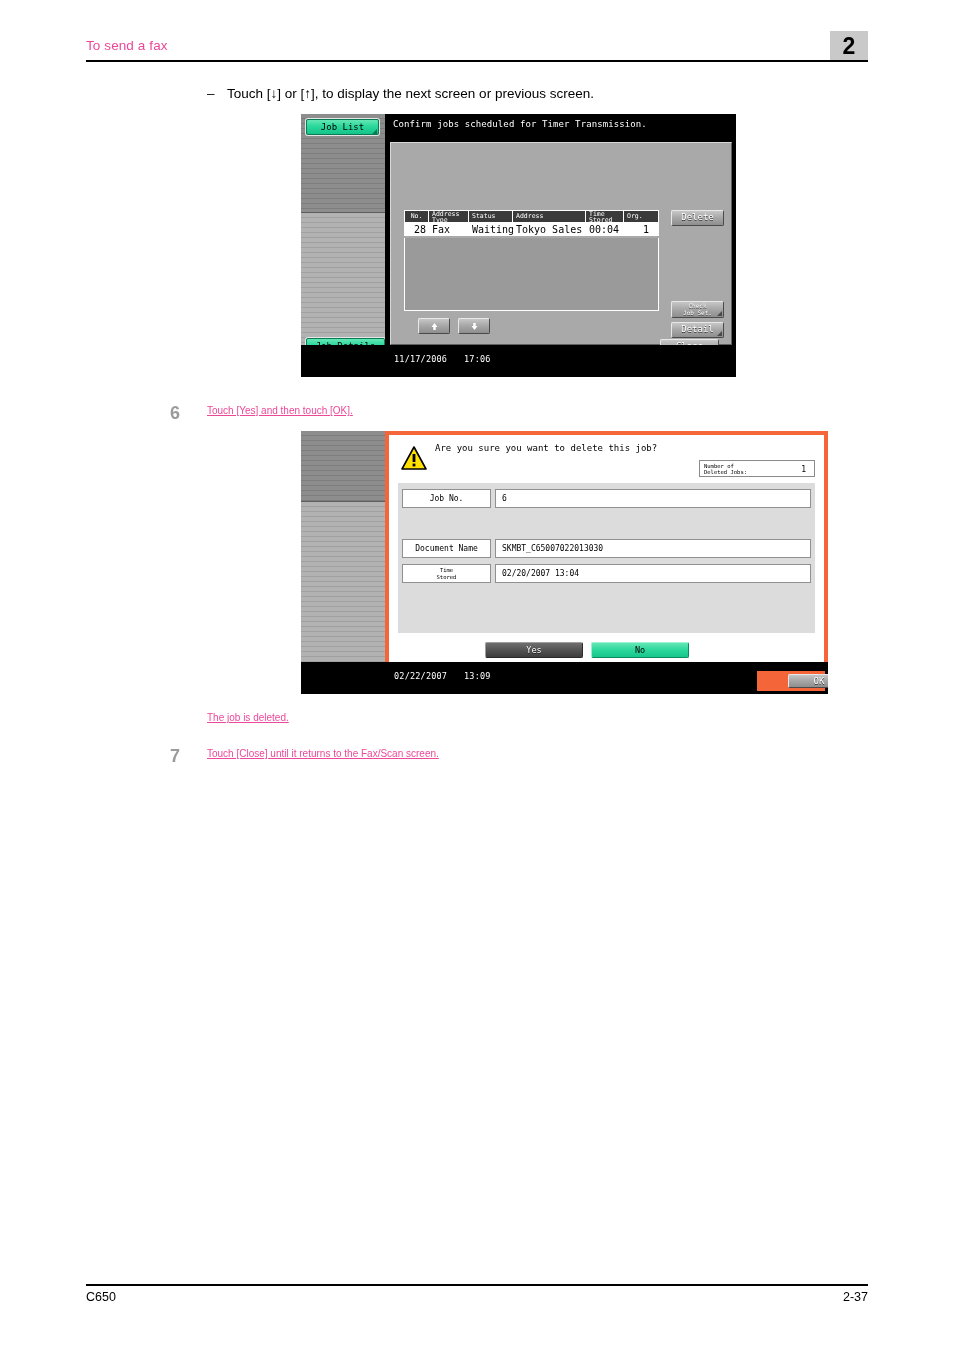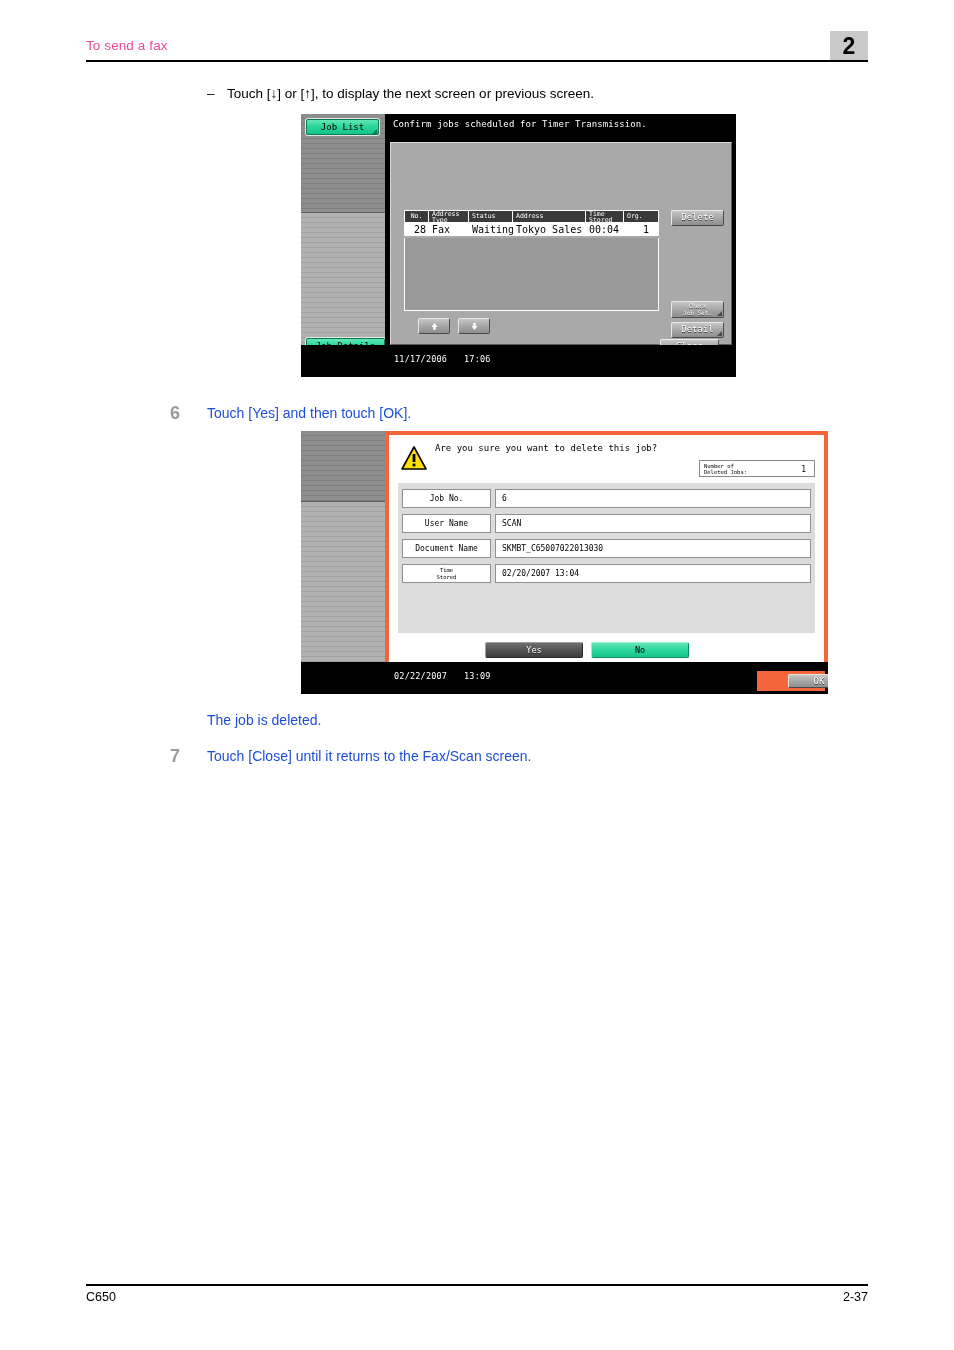--- a/index.html
+++ b/index.html
@@ -33,21 +33,21 @@
   }
 
   
   .dash-line {
     position: absolute; left: 207px; top: 86px;
     font-size: 13.5px; color: #000; white-space: nowrap;
   }
   .dash-mark { position: absolute; left: 0; top: 0; }
   .dash-text { position: absolute; left: 20px; top: 0; }
 
-  .step { position: absolute; font-size: 14px; color: #1d4ed8; white-space: nowrap; }
+  .step { position: absolute; font-size: 10px; color: #ec4899; white-space: nowrap; text-decoration: underline; }
   .step-num {
     position: absolute; font-size: 18px; font-weight: bold;
     color: #9b9b9b; font-family: "Liberation Sans", sans-serif;
   }
 
   
   .lcd {
     position: absolute;
     font-family: "DejaVu Sans Mono", monospace;
     background: #000;
@@ -397,24 +397,20 @@
           <div>Deleted Jobs:</div>
         </div>
         <div class="ndj-val">1</div>
       </div>
 
       <div class="dlg-fields">
         <div class="frow" style="top:6px;">
           <div class="fl">Job No.</div>
           <div class="fv">6</div>
         </div>
-        <div class="frow" style="top:31px;">
-          <div class="fl">User Name</div>
-          <div class="fv">SCAN</div>
-        </div>
         <div class="frow" style="top:56px;">
           <div class="fl">Document Name</div>
           <div class="fv">SKMBT_C65007022013030</div>
         </div>
         <div class="frow" style="top:81px;">
           <div class="fl two">
             <span>Time</span>
             <span>Stored</span>
           </div>
           <div class="fv">02/20/2007  13:04</div>

